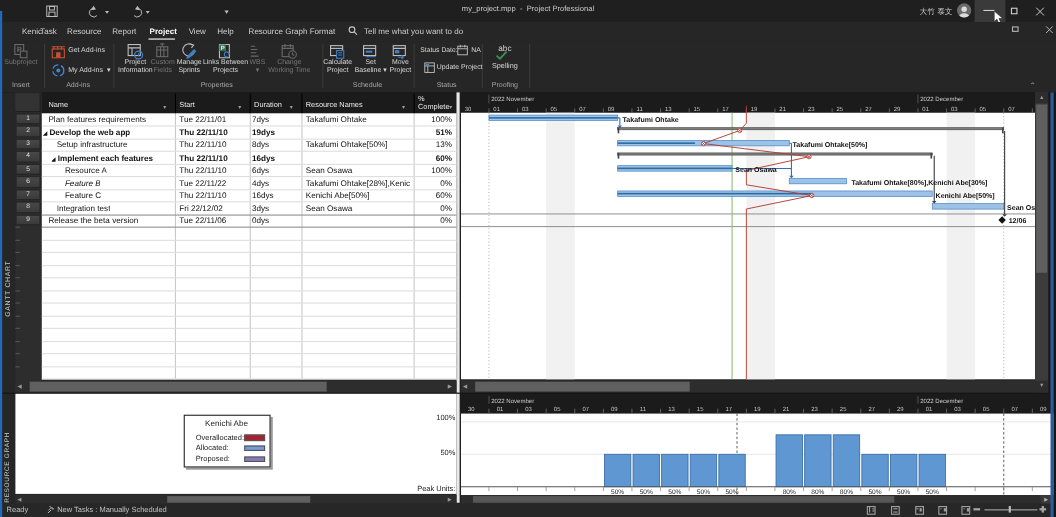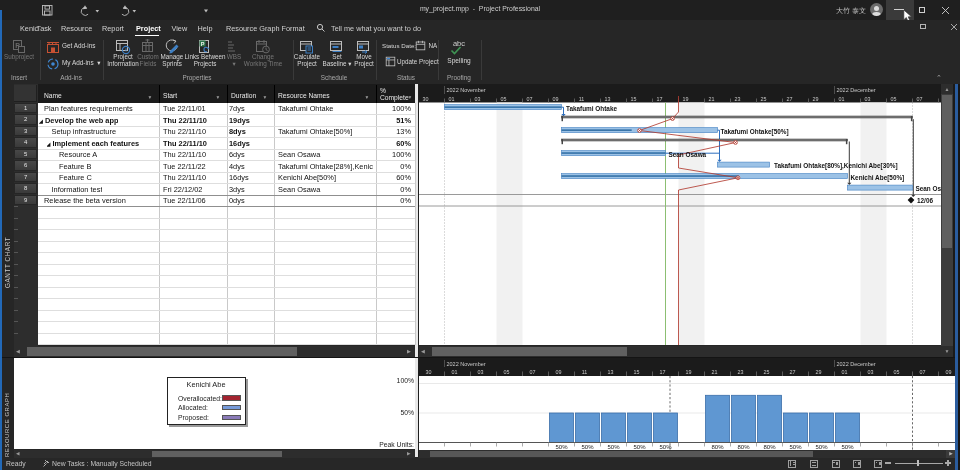--- a/index.html
+++ b/index.html
@@ -251,44 +251,44 @@
 <div class="abs" style="left:229px;top:104.10px;font-size:7.4px;color:#111;font-weight:normal;">7dys</div>
 <div class="abs" style="left:278px;top:104.10px;font-size:7.4px;color:#111;white-space:nowrap;width:97px;overflow:hidden;">Takafumi Ohtake</div>
 <div class="abs" style="left:340px;top:104.10px;width:71px;text-align:right;font-size:7.4px;color:#111;font-weight:normal;">100%</div>
 <div class="abs" style="left:39px;top:115.60px;font-size:7.4px;color:#111;font-weight:bold;white-space:nowrap;max-width:120px;overflow:hidden;"><span style="font-size:5px;">◢</span>  Develop the web app</div>
 <div class="abs" style="left:163px;top:115.60px;font-size:7.4px;color:#111;font-weight:bold;">Thu 22/11/10</div>
 <div class="abs" style="left:229px;top:115.60px;font-size:7.4px;color:#111;font-weight:bold;">19dys</div>
 <div class="abs" style="left:278px;top:115.60px;font-size:7.4px;color:#111;white-space:nowrap;width:97px;overflow:hidden;"></div>
 <div class="abs" style="left:340px;top:115.60px;width:71px;text-align:right;font-size:7.4px;color:#111;font-weight:bold;">51%</div>
 <div class="abs" style="left:51.5px;top:127.10px;font-size:7.4px;color:#111;font-weight:normal;white-space:nowrap;max-width:107.5px;overflow:hidden;">Setup infrastructure</div>
 <div class="abs" style="left:163px;top:127.10px;font-size:7.4px;color:#111;font-weight:normal;">Thu 22/11/10</div>
-<div class="abs" style="left:229px;top:127.10px;font-size:7.4px;color:#111;font-weight:bold;">8dys</div>
+<div class="abs" style="left:229px;top:127.10px;font-size:7.4px;color:#111;font-weight:normal;">8dys</div>
 <div class="abs" style="left:278px;top:127.10px;font-size:7.4px;color:#111;white-space:nowrap;width:97px;overflow:hidden;">Takafumi Ohtake[50%]</div>
 <div class="abs" style="left:340px;top:127.10px;width:71px;text-align:right;font-size:7.4px;color:#111;font-weight:normal;">13%</div>
 <div class="abs" style="left:46.5px;top:138.60px;font-size:7.4px;color:#111;font-weight:bold;white-space:nowrap;max-width:112.5px;overflow:hidden;"><span style="font-size:5px;">◢</span>  Implement each features</div>
 <div class="abs" style="left:163px;top:138.60px;font-size:7.4px;color:#111;font-weight:bold;">Thu 22/11/10</div>
 <div class="abs" style="left:229px;top:138.60px;font-size:7.4px;color:#111;font-weight:bold;">16dys</div>
 <div class="abs" style="left:278px;top:138.60px;font-size:7.4px;color:#111;white-space:nowrap;width:97px;overflow:hidden;"></div>
 <div class="abs" style="left:340px;top:138.60px;width:71px;text-align:right;font-size:7.4px;color:#111;font-weight:bold;">60%</div>
 <div class="abs" style="left:59px;top:150.10px;font-size:7.4px;color:#111;font-weight:normal;white-space:nowrap;max-width:100px;overflow:hidden;">Resource A</div>
 <div class="abs" style="left:163px;top:150.10px;font-size:7.4px;color:#111;font-weight:normal;">Thu 22/11/10</div>
 <div class="abs" style="left:229px;top:150.10px;font-size:7.4px;color:#111;font-weight:normal;">6dys</div>
 <div class="abs" style="left:278px;top:150.10px;font-size:7.4px;color:#111;white-space:nowrap;width:97px;overflow:hidden;">Sean Osawa</div>
 <div class="abs" style="left:340px;top:150.10px;width:71px;text-align:right;font-size:7.4px;color:#111;font-weight:normal;">100%</div>
-<div class="abs" style="left:59px;top:161.60px;font-size:7.4px;color:#111;font-weight:normal;white-space:nowrap;max-width:100px;overflow:hidden;">Feature B</div>
+<div class="abs" style="left:59px;top:161.60px;font-size:7.4px;color:#111;font-weight:normal;white-space:nowrap;max-width:100px;overflow:hidden;font-style:italic;">Feature B</div>
 <div class="abs" style="left:163px;top:161.60px;font-size:7.4px;color:#111;font-weight:normal;">Tue 22/11/22</div>
 <div class="abs" style="left:229px;top:161.60px;font-size:7.4px;color:#111;font-weight:normal;">4dys</div>
 <div class="abs" style="left:278px;top:161.60px;font-size:7.4px;color:#111;white-space:nowrap;width:97px;overflow:hidden;">Takafumi Ohtake[28%],Kenic</div>
 <div class="abs" style="left:340px;top:161.60px;width:71px;text-align:right;font-size:7.4px;color:#111;font-weight:normal;">0%</div>
 <div class="abs" style="left:59px;top:173.10px;font-size:7.4px;color:#111;font-weight:normal;white-space:nowrap;max-width:100px;overflow:hidden;">Feature C</div>
 <div class="abs" style="left:163px;top:173.10px;font-size:7.4px;color:#111;font-weight:normal;">Thu 22/11/10</div>
 <div class="abs" style="left:229px;top:173.10px;font-size:7.4px;color:#111;font-weight:normal;">16dys</div>
 <div class="abs" style="left:278px;top:173.10px;font-size:7.4px;color:#111;white-space:nowrap;width:97px;overflow:hidden;">Kenichi Abe[50%]</div>
 <div class="abs" style="left:340px;top:173.10px;width:71px;text-align:right;font-size:7.4px;color:#111;font-weight:normal;">60%</div>
-<div class="abs" style="left:51.5px;top:184.60px;font-size:7.4px;color:#111;font-weight:normal;white-space:nowrap;max-width:107.5px;overflow:hidden;">Information test</div>
+<div class="abs" style="left:51.5px;top:184.60px;font-size:7.4px;color:#111;font-weight:normal;white-space:nowrap;max-width:107.5px;overflow:hidden;">Integration test</div>
 <div class="abs" style="left:163px;top:184.60px;font-size:7.4px;color:#111;font-weight:normal;">Fri 22/12/02</div>
 <div class="abs" style="left:229px;top:184.60px;font-size:7.4px;color:#111;font-weight:normal;">3dys</div>
 <div class="abs" style="left:278px;top:184.60px;font-size:7.4px;color:#111;white-space:nowrap;width:97px;overflow:hidden;">Sean Osawa</div>
 <div class="abs" style="left:340px;top:184.60px;width:71px;text-align:right;font-size:7.4px;color:#111;font-weight:normal;">0%</div>
 <div class="abs" style="left:44px;top:196.10px;font-size:7.4px;color:#111;font-weight:normal;white-space:nowrap;max-width:115px;overflow:hidden;">Release the beta version</div>
 <div class="abs" style="left:163px;top:196.10px;font-size:7.4px;color:#111;font-weight:normal;">Tue 22/11/06</div>
 <div class="abs" style="left:229px;top:196.10px;font-size:7.4px;color:#111;font-weight:normal;">0dys</div>
 <div class="abs" style="left:278px;top:196.10px;font-size:7.4px;color:#111;white-space:nowrap;width:97px;overflow:hidden;"></div>
 <div class="abs" style="left:340px;top:196.10px;width:71px;text-align:right;font-size:7.4px;color:#111;font-weight:normal;">0%</div>
 <svg class="abs" style="left:419px;top:84px;" width="522" height="261" viewBox="0 0 522 261">

